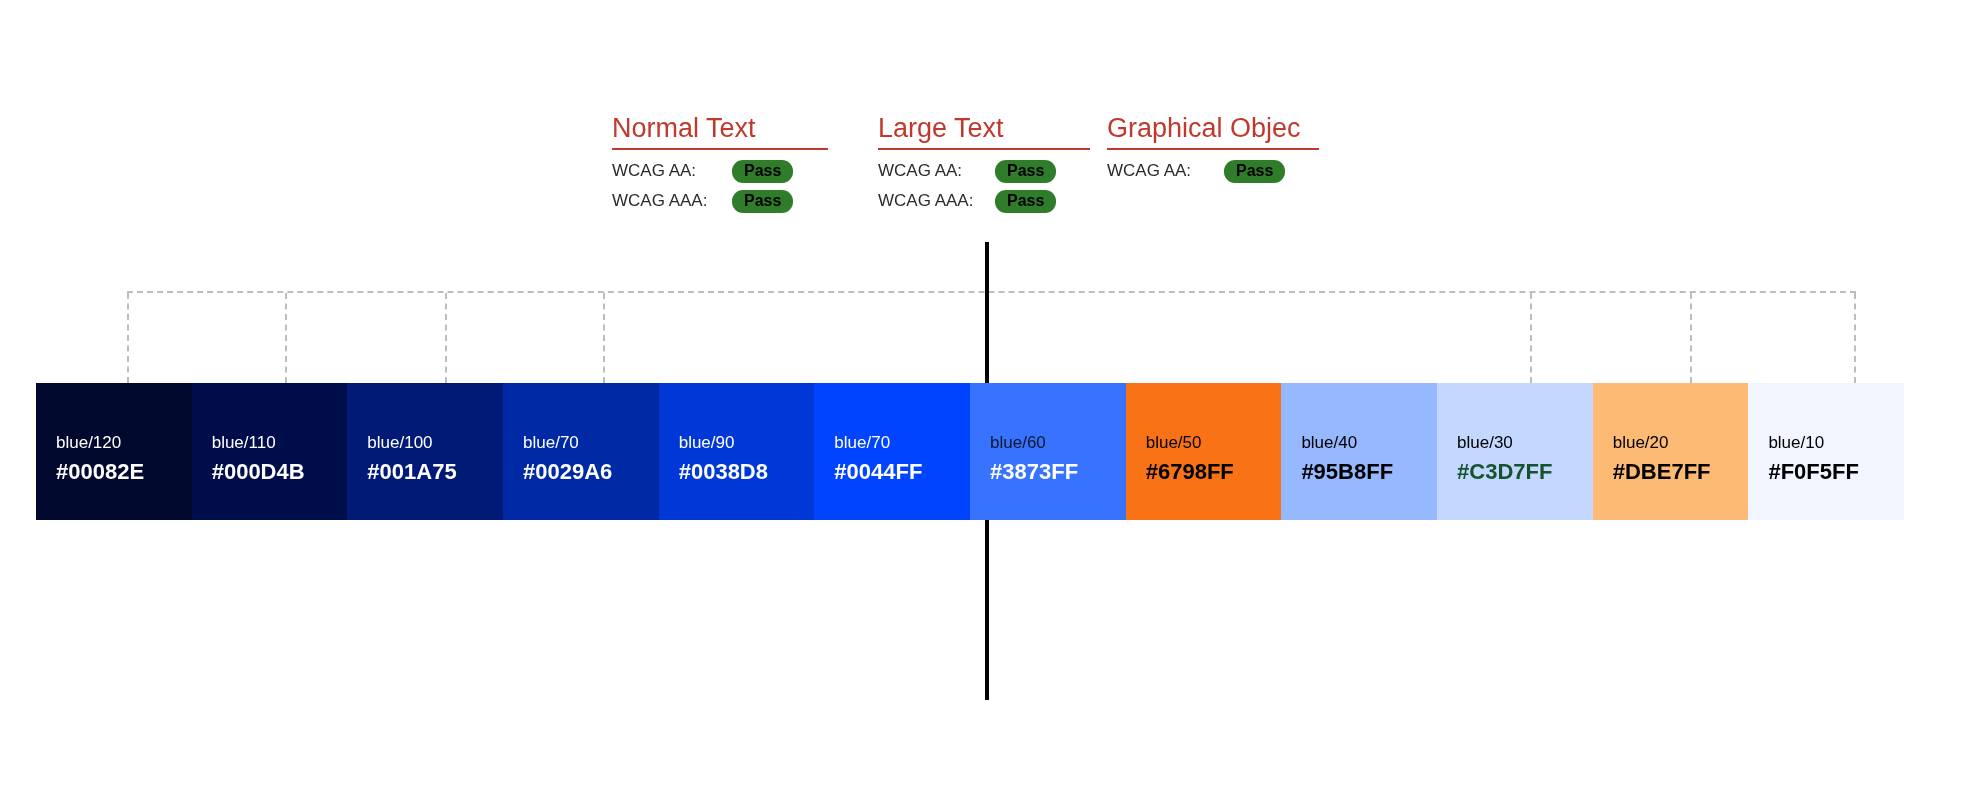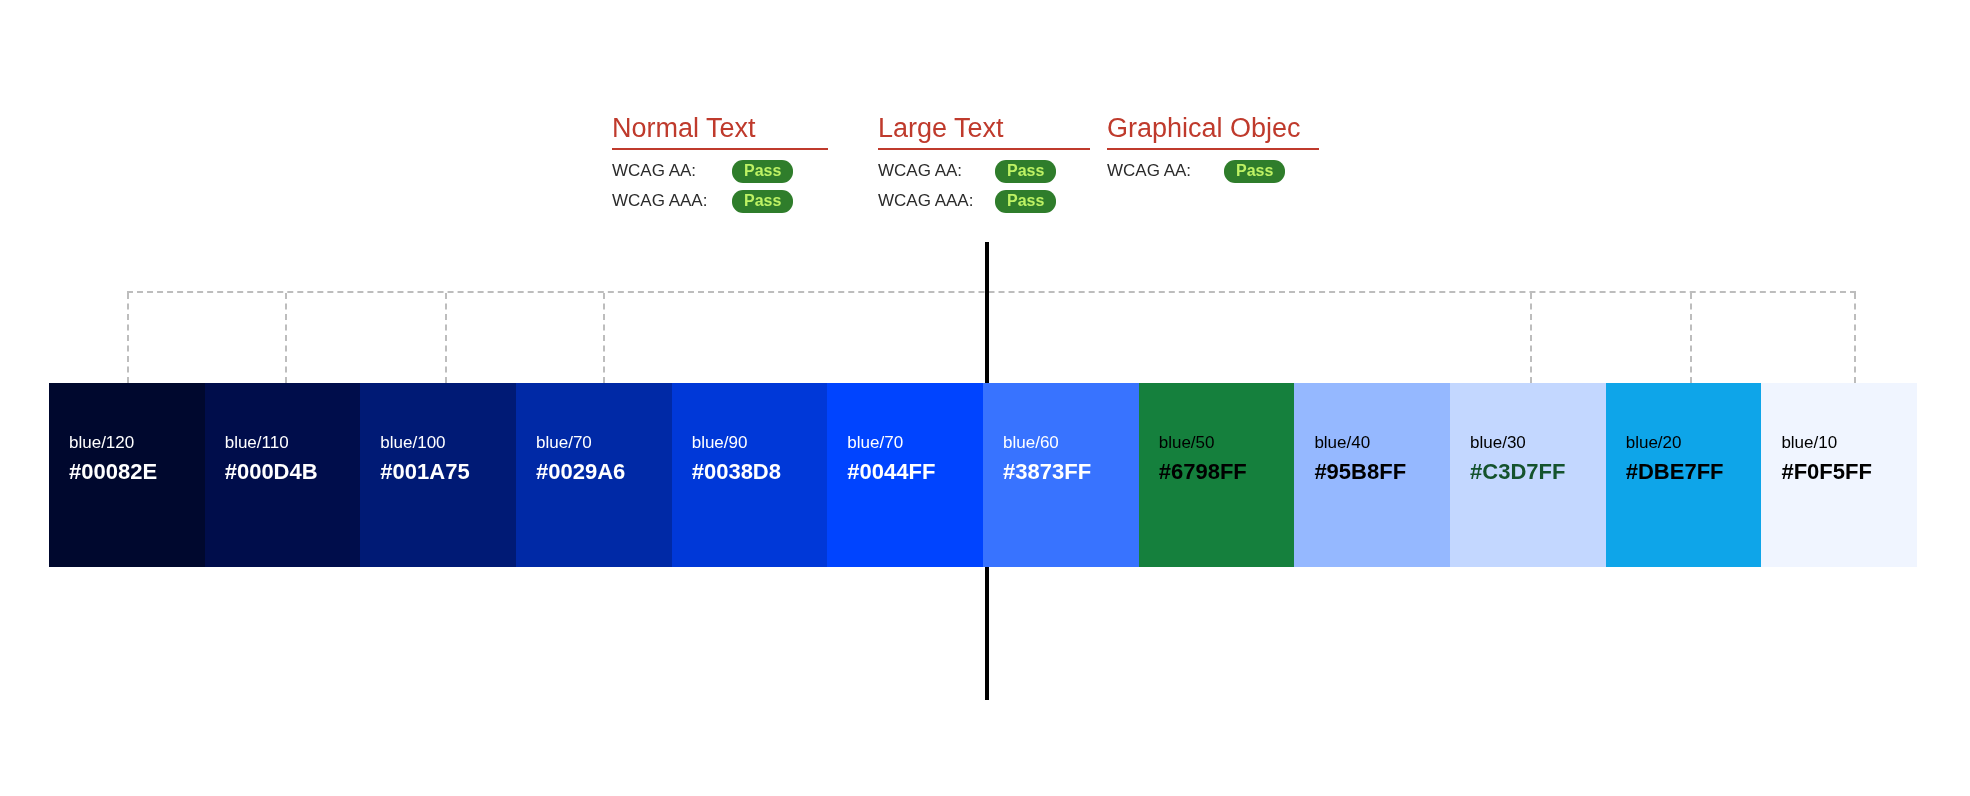--- a/index.html
+++ b/index.html
@@ -68,21 +68,21 @@
     color: #2b2b2b;
     white-space: nowrap;
   }
   .wcag-group[data-col="0"] .wcag-label { width: 120px; }
   .wcag-group[data-col="1"] .wcag-label { width: 117px; }
   .wcag-group[data-col="2"] .wcag-label { width: 117px; }
 
   .badge {
     display: inline-block;
     background: #2f7d2b;
-    color: #bef264;
+    color: #000000;
     font-size: 16px;
     font-weight: bold;
     border-radius: 11px;
     padding: 3px 12px 4px 12px;
     line-height: 16px;
     white-space: nowrap;
   }
 
   
   #guide-grid {
@@ -114,24 +114,24 @@
     left: 985px;
     top: 242px;
     width: 4px;
     height: 458px;
     background: #000000;
   }
 
   
   #swatch-strip {
     position: absolute;
-    left: 49px;
+    left: 36px;
     top: 383px;
     width: 1868px;
-    height: 184px;
+    height: 137px;
     display: flex;
   }
   .swatch {
     flex: 1 1 0;
     position: relative;
     padding-left: 20px;
   }
   .swatch-name {
     position: absolute;
     left: 20px;
@@ -220,36 +220,36 @@
     </div>
     <div class="swatch" style="background: rgb(0, 56, 216);">
       <div class="swatch-name" style="color: rgb(255, 255, 255);">blue/90</div>
       <div class="swatch-hex" style="color: rgb(255, 255, 255);">#0038D8</div>
     </div>
     <div class="swatch" style="background: rgb(0, 68, 255);">
       <div class="swatch-name" style="color: rgb(255, 255, 255);">blue/70</div>
       <div class="swatch-hex" style="color: rgb(255, 255, 255);">#0044FF</div>
     </div>
     <div class="swatch" style="background: rgb(56, 115, 255);">
-      <div class="swatch-name" style="color: #ffffff;">blue/60</div>
+      <div class="swatch-name" style="color: #0f172a;">blue/60</div>
       <div class="swatch-hex" style="color: #ffffff;">#3873FF</div>
     </div>
-    <div class="swatch" style="background: #15803d;">
+    <div class="swatch" style="background: #f97316;">
       <div class="swatch-name" style="color: rgb(0, 0, 0);">blue/50</div>
       <div class="swatch-hex" style="color: rgb(0, 0, 0);">#6798FF</div>
     </div>
     <div class="swatch" style="background: rgb(149, 184, 255);">
       <div class="swatch-name" style="color: rgb(0, 0, 0);">blue/40</div>
       <div class="swatch-hex" style="color: rgb(0, 0, 0);">#95B8FF</div>
     </div>
     <div class="swatch" style="background: rgb(195, 215, 255);">
       <div class="swatch-name" style="color: rgb(0, 0, 0);">blue/30</div>
       <div class="swatch-hex" style="color: #14532d;">#C3D7FF</div>
     </div>
-    <div class="swatch" style="background: #0ea5e9;">
+    <div class="swatch" style="background: #fdba74;">
       <div class="swatch-name" style="color: rgb(0, 0, 0);">blue/20</div>
       <div class="swatch-hex" style="color: rgb(0, 0, 0);">#DBE7FF</div>
     </div>
     <div class="swatch" style="background: rgb(240, 245, 255);">
       <div class="swatch-name" style="color: rgb(0, 0, 0);">blue/10</div>
       <div class="swatch-hex" style="color: rgb(0, 0, 0);">#F0F5FF</div>
     </div>
   </div>
 
 </body></html>

